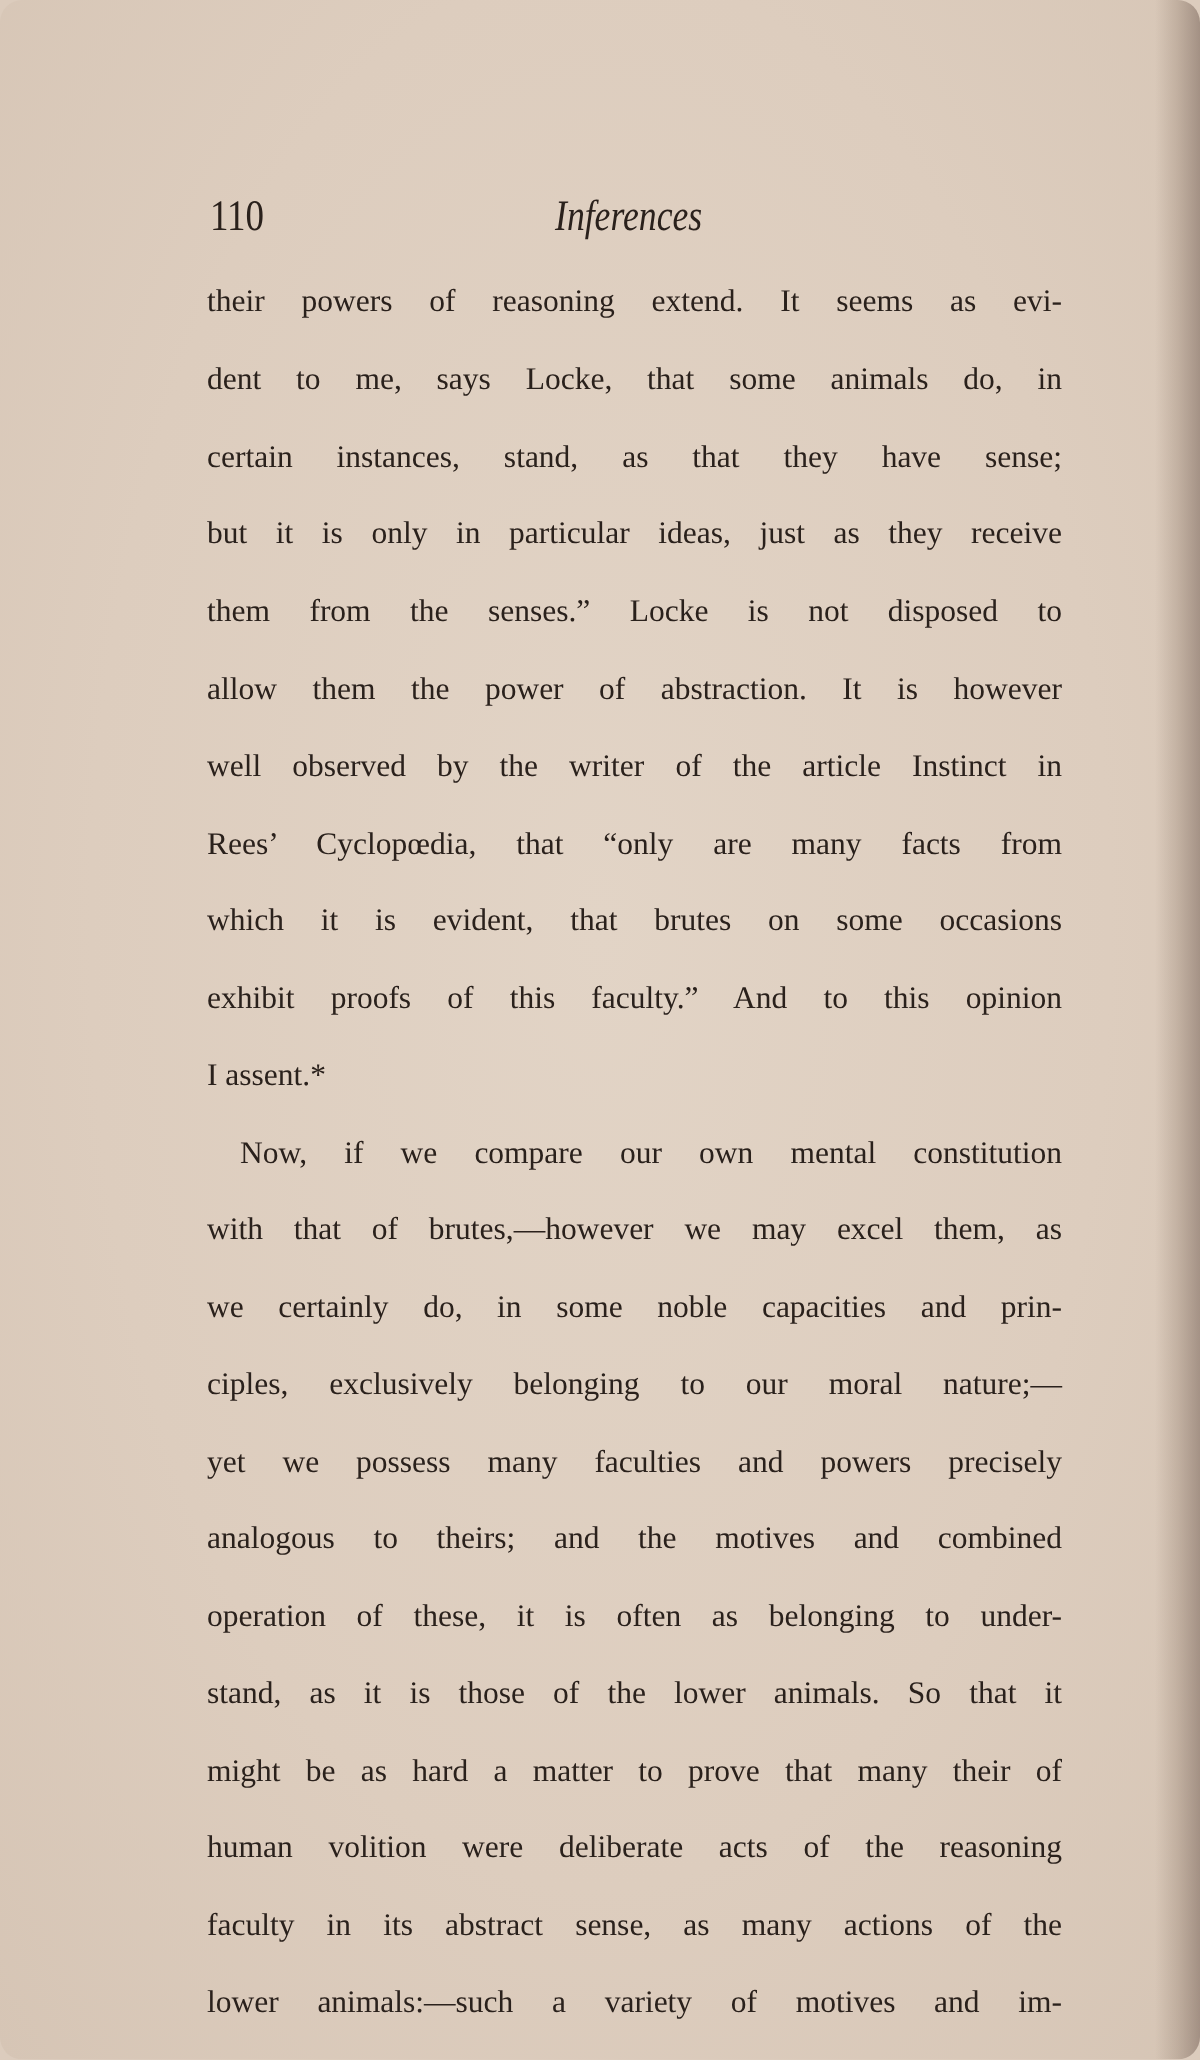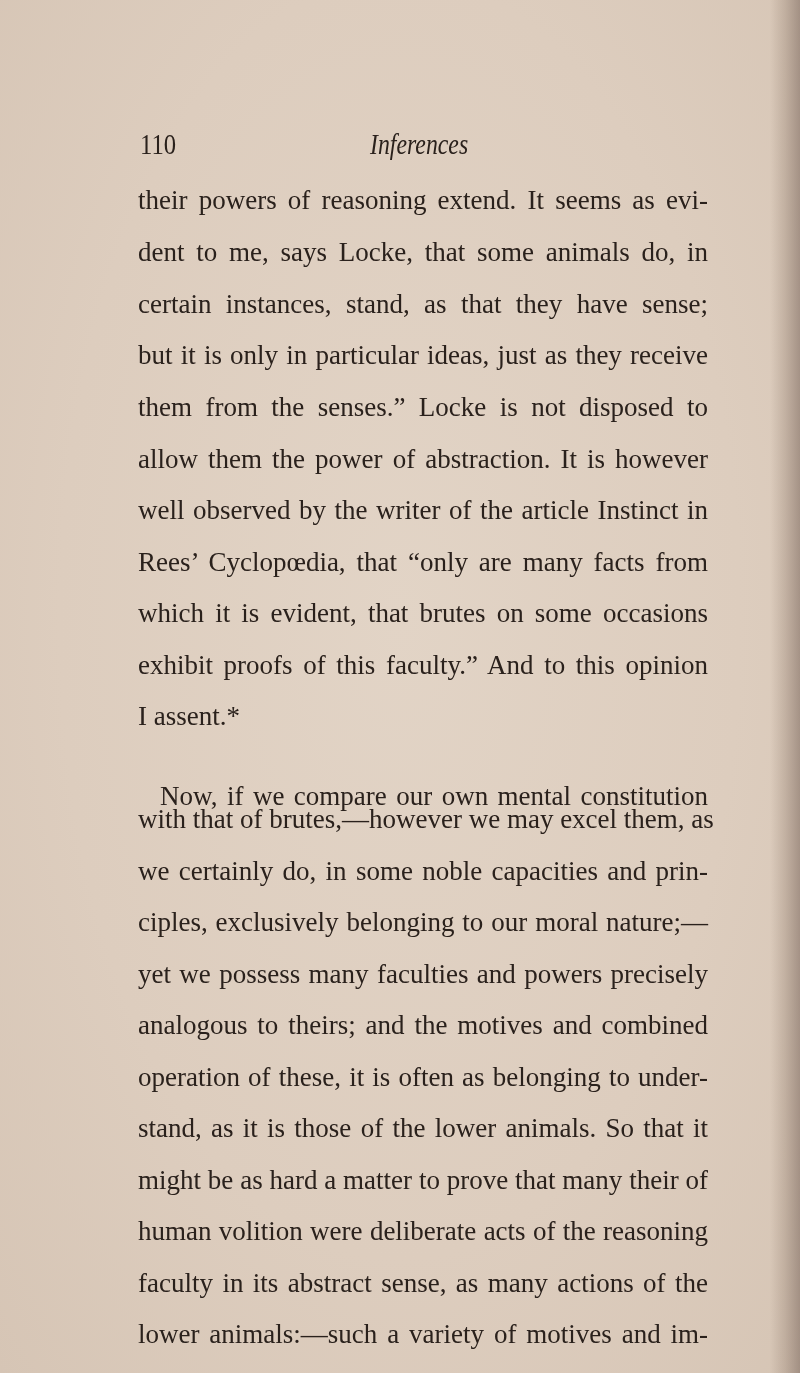--- a/index.html
+++ b/index.html
@@ -8,40 +8,41 @@
     background: #dcccbd;
     position: relative;
     font-family: "Liberation Serif", "DejaVu Serif", serif;
     color: #2a211c;
   }
   .page {
     position: absolute; left: 0; top: 0; width: 800px; height: 1373px;
     background:
       linear-gradient(90deg, rgba(0,0,0,0) 0px, rgba(0,0,0,0) 770px, rgba(150,130,115,0.35) 785px, rgba(120,100,90,0.55) 800px),
       radial-gradient(ellipse at 50% 45%, #e2d4c6 0%, #ddcdbe 60%, #d6c5b5 100%);
+    border-radius: 15px;
   }
   .header {
     position: absolute; top: 128px; left: 138px; width: 570px; height: 40px;
   }
   .page-number {
     position: absolute; left: 2px; top: 0; font-size: 29px; letter-spacing: 0px;
     transform: scaleX(0.85); transform-origin: left top;
   }
   .running-head {
     position: absolute; left: 232px; top: 0; font-size: 29px; font-style: italic;
     transform: scaleX(0.82); transform-origin: left top;
   }
   .body-text { position: absolute; left: 138px; top: 0; width: 572px; }
   .line {
     position: absolute; left: 0; width: 570px; white-space: nowrap;
-    font-size: 27px; line-height: 32px; text-align: justify; text-align-last: justify;
+    font-size: 21px; line-height: 32px; text-align: justify; text-align-last: justify;
     transform-origin: left top;
   }
   .line.last { text-align-last: left; }
-  .line.indent { padding-left: 22px; width: 548px; margin-top: 28px; }
+  .line.indent { padding-left: 22px; width: 548px; }
 </style>
 </head>
 <body>
 
 <div class="page">
 
   <div class="header">
     <span class="page-number">110</span>
     <span class="running-head">Inferences</span>
   </div>

